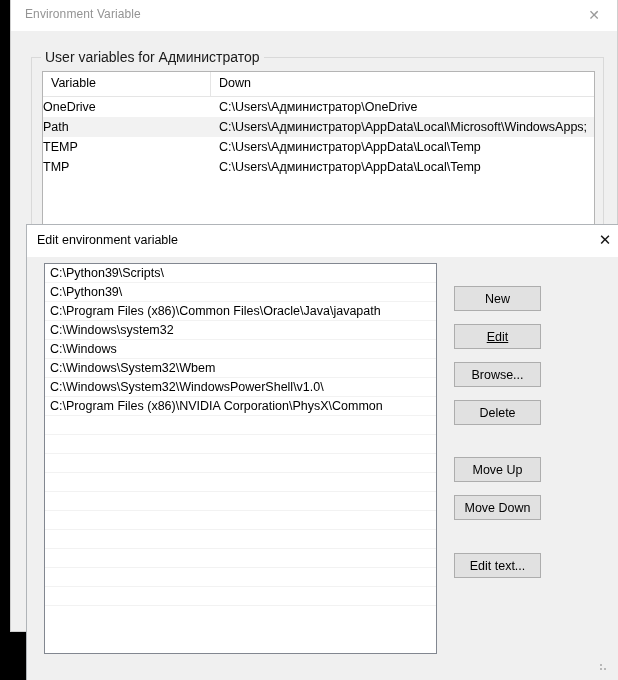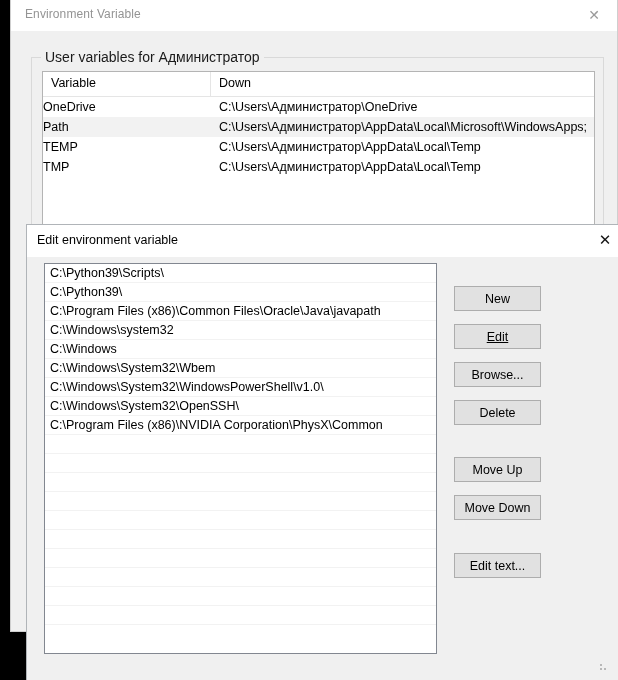--- a/index.html
+++ b/index.html
@@ -340,21 +340,20 @@
     <div class="dlg-body">
 
       <div class="pathlist" id="pathlist">
           <div class="p-row">C:\Python39\Scripts\</div>
           <div class="p-row">C:\Python39\</div>
           <div class="p-row">C:\Program Files (x86)\Common Files\Oracle\Java\javapath</div>
           <div class="p-row">C:\Windows\system32</div>
           <div class="p-row">C:\Windows</div>
           <div class="p-row">C:\Windows\System32\Wbem</div>
           <div class="p-row">C:\Windows\System32\WindowsPowerShell\v1.0\</div>
-          <div class="p-row">C:\Windows\System32\OpenSSH\</div>
           <div class="p-row">C:\Program Files (x86)\NVIDIA Corporation\PhysX\Common</div>
           <div class="p-row empty">&nbsp;</div>
           <div class="p-row empty">&nbsp;</div>
           <div class="p-row empty">&nbsp;</div>
           <div class="p-row empty">&nbsp;</div>
           <div class="p-row empty">&nbsp;</div>
           <div class="p-row empty">&nbsp;</div>
           <div class="p-row empty">&nbsp;</div>
           <div class="p-row empty">&nbsp;</div>
           <div class="p-row empty">&nbsp;</div>

